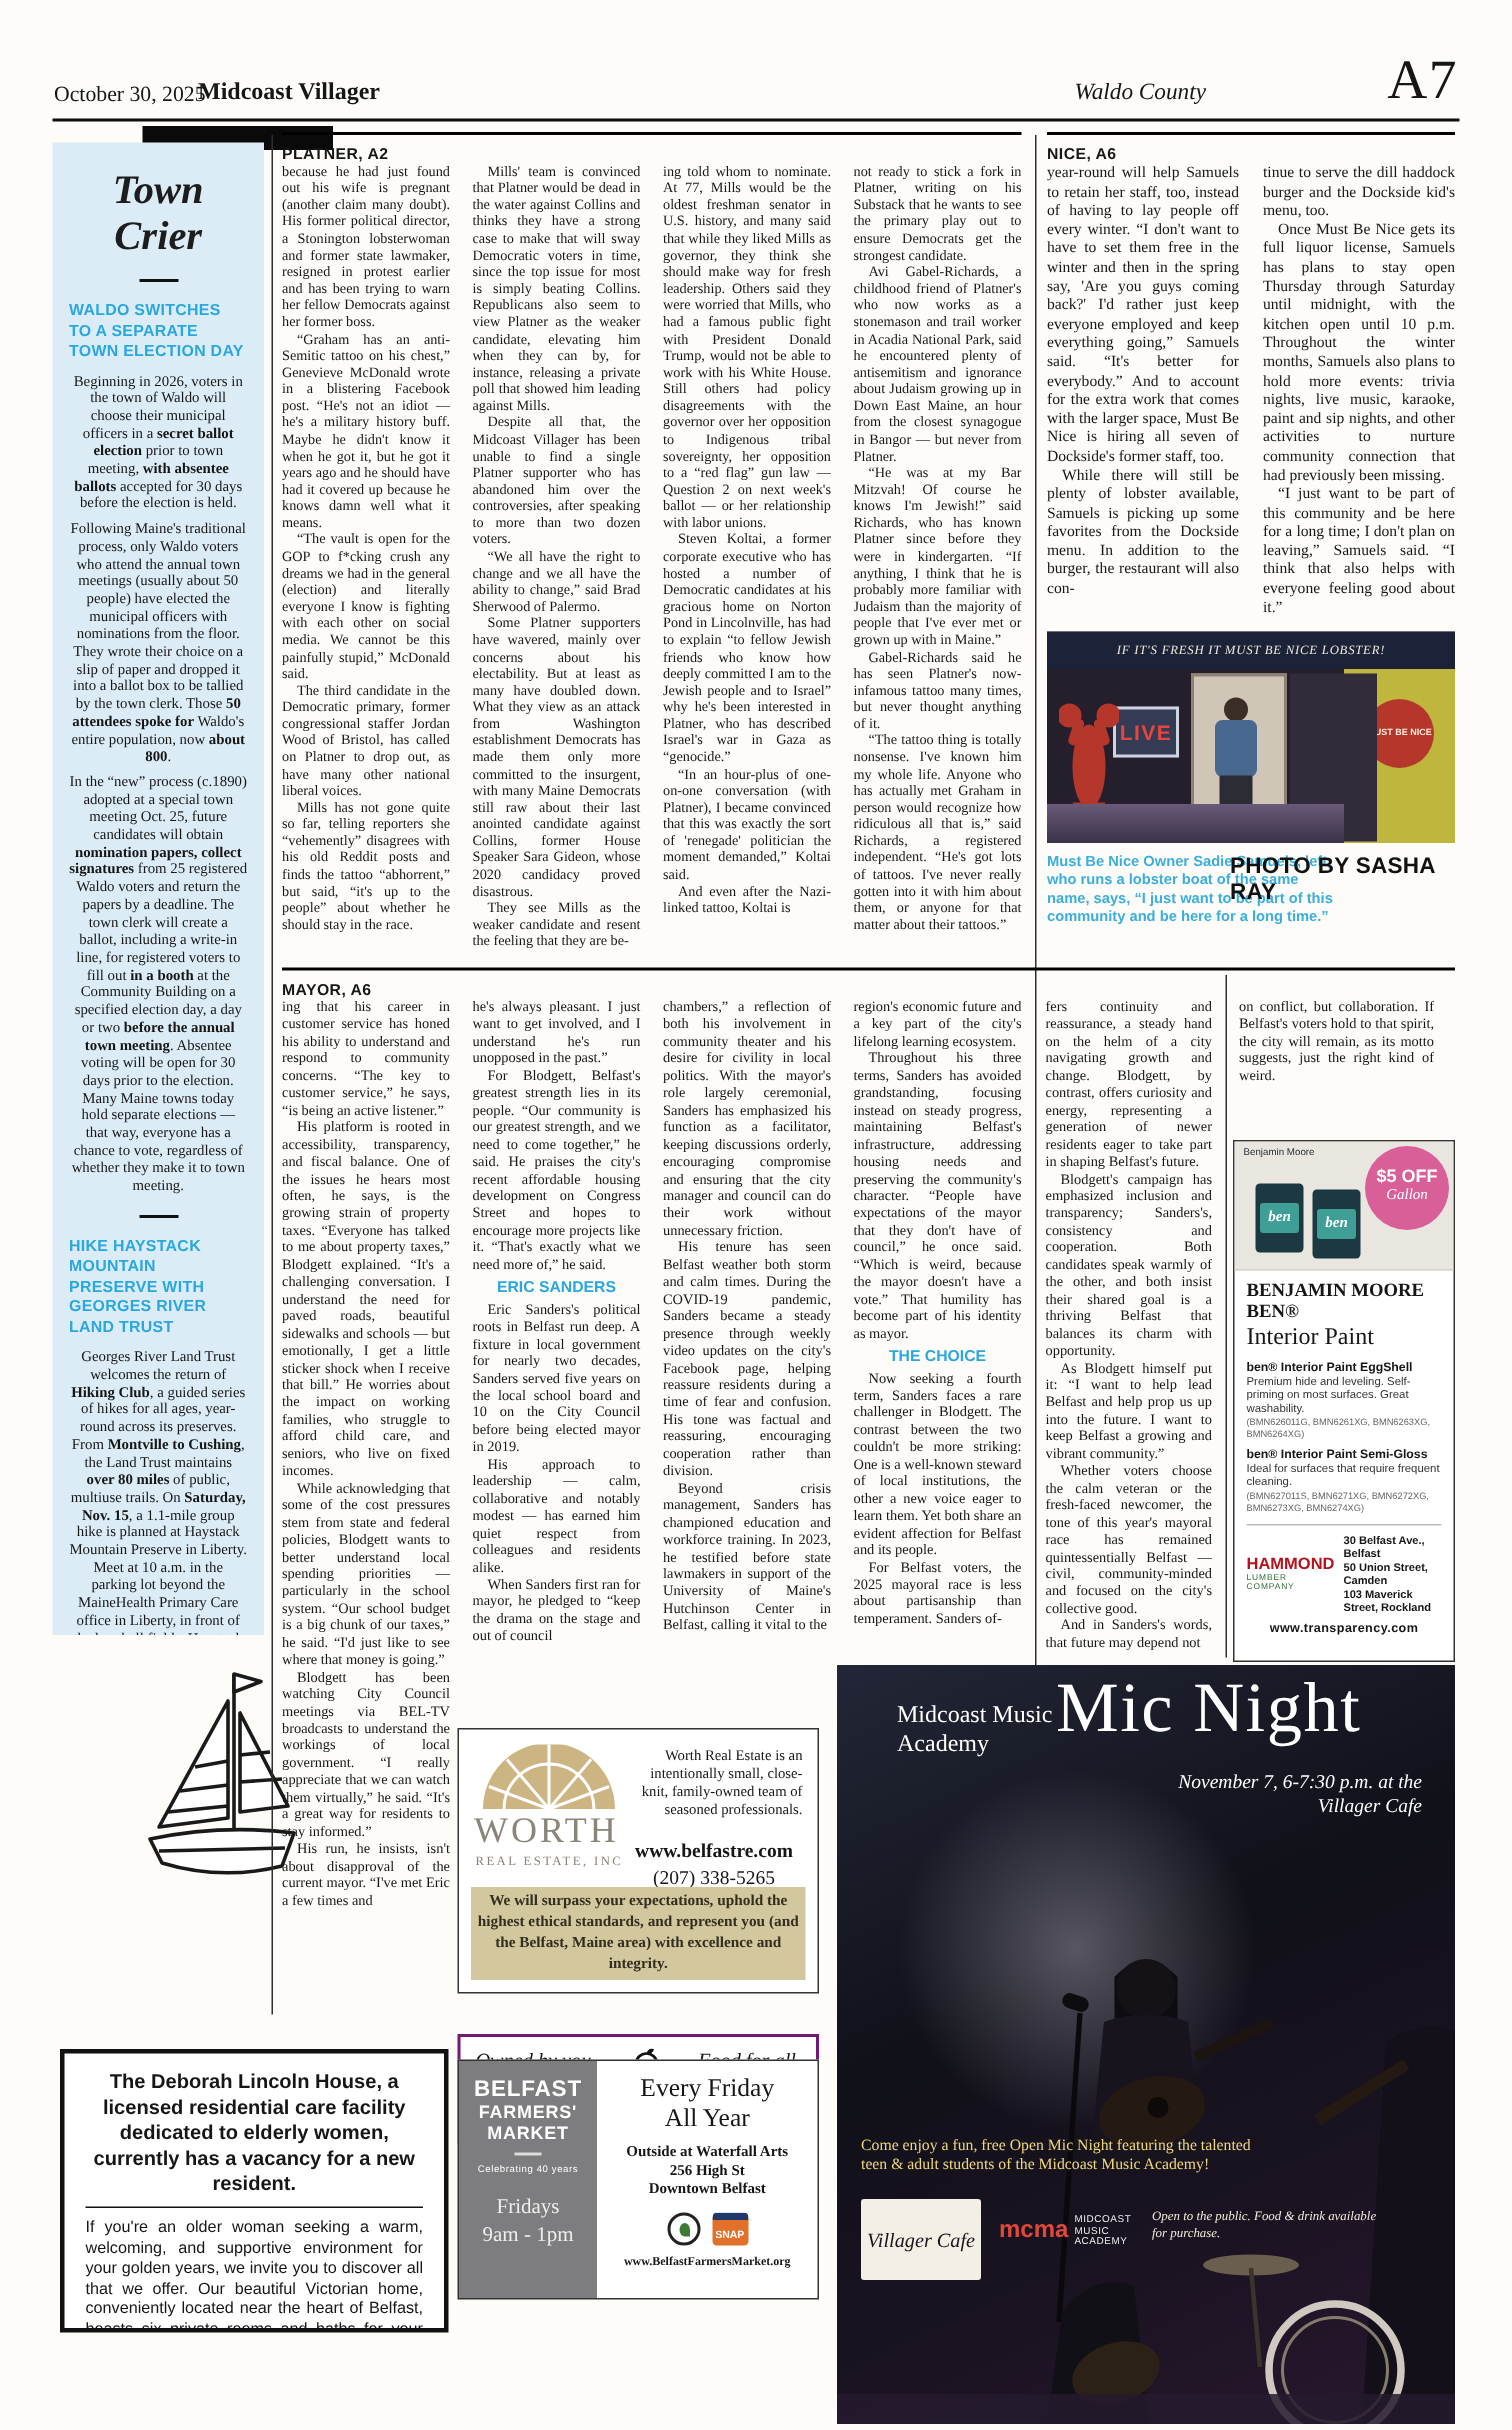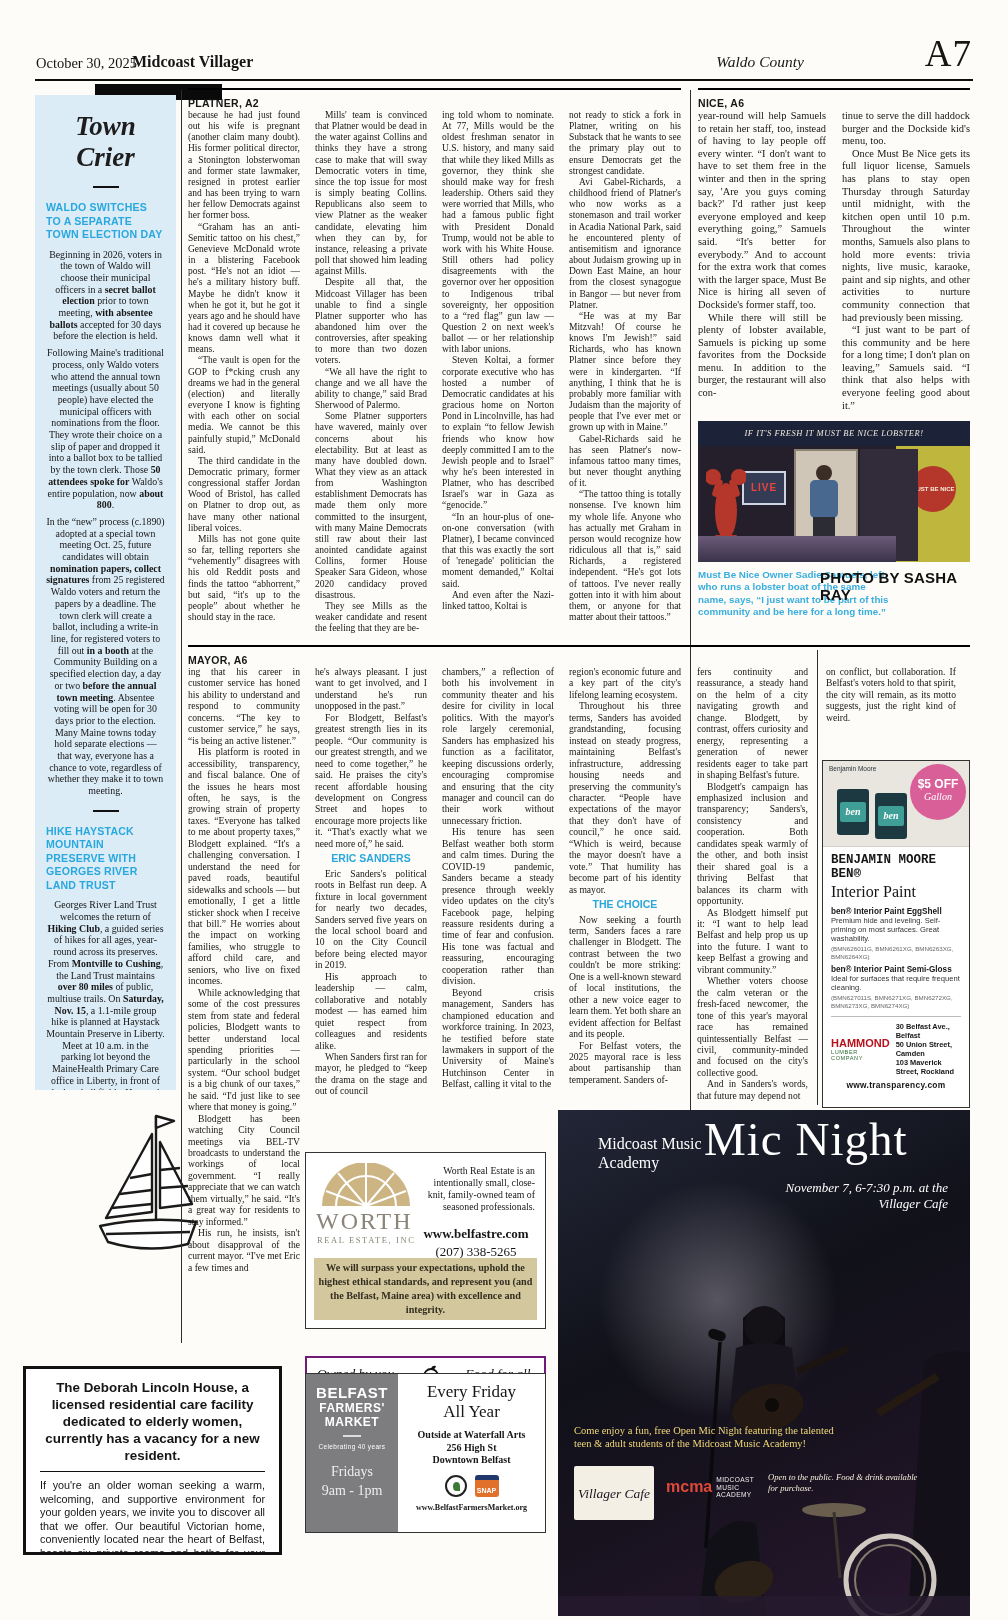--- a/index.html
+++ b/index.html
@@ -37,36 +37,36 @@
   .tc-body p{margin:0 0 5px}
   
   .photo{overflow:hidden;background:#241f2a}
   .ph-banner{position:absolute;left:0;top:0;right:0;height:25px;background:#1c2338;color:#efe9dc;font-style:italic;font-size:8.5px;text-align:center;line-height:25px;letter-spacing:.5px}
   .ph-wall{position:absolute;right:0;top:25px;bottom:0;width:74px;background:#bfb63e}
   .ph-logo{position:absolute;right:14px;top:45px;width:46px;height:46px;border-radius:50%;background:#b5372b;color:#f6ecd9;font-family:"Liberation Sans",sans-serif;font-weight:700;font-size:6px;text-align:center;display:flex;align-items:center;justify-content:center;line-height:7px}
   .ph-door{position:absolute;left:96px;top:28px;width:64px;height:108px;background:#cfc6b8;border:2px solid #8d8374}
   .ph-fig-head{position:absolute;left:118px;top:44px;width:16px;height:16px;border-radius:50%;background:#3a2e26}
   .ph-fig-body{position:absolute;left:112px;top:59px;width:28px;height:38px;border-radius:5px;background:#49688f}
   .ph-fig-legs{position:absolute;left:115px;top:96px;width:22px;height:34px;background:#2c2c34}
-  .ph-live{position:absolute;left:44px;top:50px;width:44px;height:34px;background:#343b55;border:2px solid #cfd4e2;color:#e8453c;font-family:"Liberation Sans",sans-serif;font-weight:700;font-size:10px;text-align:center;line-height:30px;letter-spacing:1px}
+  .ph-live{position:absolute;left:44px;top:50px;width:44px;height:34px;background:#343b55;border:2px solid #cfd4e2;color:#e8453c;font-family:"Liberation Sans",sans-serif;font-weight:700;font-size:14px;text-align:center;line-height:30px;letter-spacing:1px}
   .ph-floor{position:absolute;left:0;bottom:0;right:74px;height:26px;background:linear-gradient(#6a5a7a,#3a3348)}
   .ph-dark2{position:absolute;left:162px;top:28px;width:58px;height:112px;background:#322b3a}
   .ph-caption{font-family:"Liberation Sans",sans-serif;font-weight:700;font-size:9.8px;line-height:12.4px;color:#3aaede}
   .ph-credit{font-family:"Liberation Sans",sans-serif;font-weight:700;font-size:15px;color:#111;text-align:left;letter-spacing:.2px}
   
   .bm{border:1px solid #333;background:#fff;overflow:hidden}
   .bm-photo{position:relative;height:86px;background:#e9e6e0;border-bottom:1px solid #d5d2ca}
   .bm-can{position:absolute;width:32px;height:46px;background:#1c3840;border-radius:3px}
   .bm-can i{position:absolute;left:3px;top:13px;right:3px;height:20px;background:#3f9e96;border-radius:2px;color:#fff;font-style:italic;font-weight:700;font-size:10px;text-align:center;line-height:20px;font-family:"Liberation Serif",serif}
   .bm-badge{position:absolute;right:3px;top:3px;width:56px;height:56px;border-radius:50%;background:#d85f98;color:#fff;text-align:center;font-family:"Liberation Sans",sans-serif;padding-top:13px}
   .bm-badge .l1{font-weight:700;font-size:12px;display:block}
   .bm-badge .l2{font-style:italic;font-size:10px;display:block;font-family:"Liberation Serif",serif}
   .bm-brand{position:absolute;left:6px;top:4px;font-size:6.5px;color:#27323a;font-family:"Liberation Sans",sans-serif}
   .bm-body{padding:6px 8px 4px}
-  .bm-h1{font-family:Liberation Mono, monospace;font-weight:700;font-size:12.5px;line-height:14px}
+  .bm-h1{font-family:Liberation Serif, serif;font-weight:700;font-size:12.5px;line-height:14px}
   .bm-h2{font-size:16px;margin:2px 0 6px}
   .bm-pname{font-family:"Liberation Sans",sans-serif;font-weight:700;font-size:8.2px;margin-top:5px}
   .bm-pdesc{font-family:"Liberation Sans",sans-serif;font-size:7.6px;line-height:9px;color:#333}
   .bm-sku{font-family:"Liberation Sans",sans-serif;font-size:6.2px;line-height:7.6px;color:#666;margin-top:2px}
   .bm-ham{border-top:1px solid #bbb;margin-top:7px;padding-top:5px;display:flex;gap:6px;align-items:center}
   .bm-hlogo .h1{color:#b5121b;font-weight:700;font-size:11px;font-family:"Liberation Sans",sans-serif;display:block}
   .bm-hlogo .h2{color:#2e6b33;font-size:5.6px;letter-spacing:.6px;font-family:"Liberation Sans",sans-serif;display:block}
   .bm-addr{font-family:"Liberation Sans",sans-serif;font-weight:700;font-size:7.4px;line-height:9px}
   .bm-addr p{margin:0}
   .bm-web{font-family:"Liberation Sans",sans-serif;font-weight:700;font-size:8.4px;text-align:center;margin-top:4px;letter-spacing:.3px}
@@ -378,21 +378,21 @@
     <div class="fm-icons">
       <span class="fm-circ">
           <i></i>
         </span>
       <span class="fm-snap">SNAP</span>
     </div>
     <div class="fm-web">www.BelfastFarmersMarket.org</div>
   </div>
 </div>
 
-<div class="abs deb" style="left:23px;top:1366px;width:259px;height:189px">
+<div class="abs deb" style="left:40px;top:1366px;width:259px;height:189px">
   <div class="deb-h">The Deborah Lincoln House, a licensed residential care facility dedicated to elderly women, currently has a vacancy for a new resident.</div>
   <div class="deb-hr"></div>
   <div class="deb-b">If you're an older woman seeking a warm, welcoming, and supportive environment for your golden years, we invite you to discover all that we offer. Our beautiful Victorian home, conveniently located near the heart of Belfast, boasts six private rooms and baths for your comfort.</div>
   <div class="deb-c">For additional details, please reach out to Candy Curry at 338-1554 or email admin@deborahlincolnhouse.org.</div>
 </div>
 
 <div class="abs mn" style="left:558px;top:1110px;width:412px;height:506px">
   <div class="mn-light"></div>
   <svg class="abs" style="left:0;top:0" width="412" height="506" viewBox="0 0 412 506">
     <path d="M185 208 Q206 186 227 208 L227 238 Q206 250 185 238 Z" fill="#0e0c10"></path>

